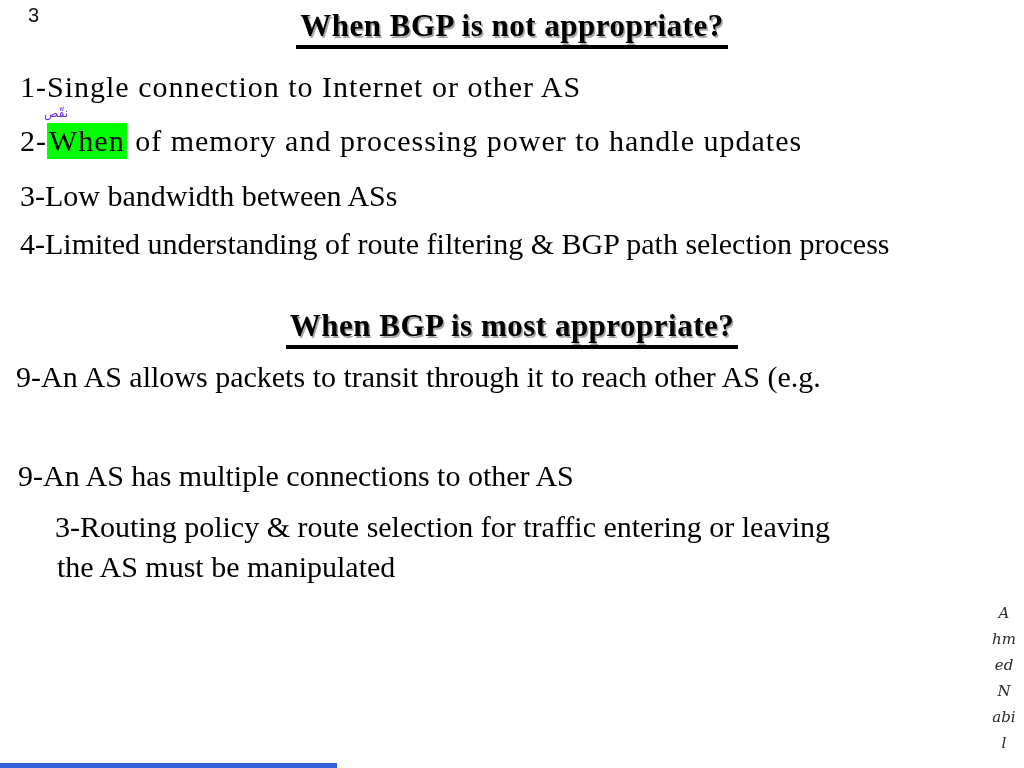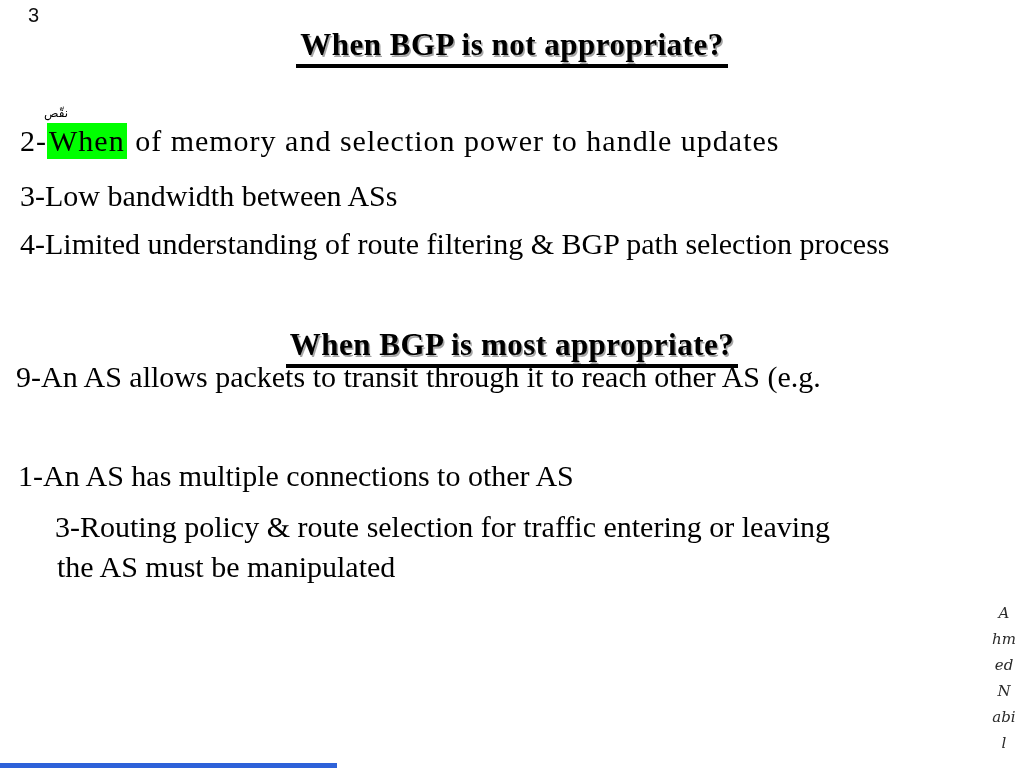--- a/index.html
+++ b/index.html
@@ -12,21 +12,20 @@
     color:#000;
   }
   .page-num{
     position:absolute;left:28px;top:4px;
     font-family:"Liberation Sans","DejaVu Sans",sans-serif;
     font-size:20px;color:#111;
   }
   .title-row{
     position:absolute;left:0;top:0;width:100%;
     text-align:center;
-    margin-top:19px;
   }
   .title-row.t1{top:8px;}
   .title-row.t2{top:308px;}
   .title-text{
     display:inline-block;
     font-size:31px;font-weight:bold;
     letter-spacing:0.5px;
     border-bottom:4px solid #000;
     padding:0 4px 1px 4px;
     text-shadow:1.5px 1.5px 0 rgba(0,0,0,0.35);
@@ -38,21 +37,21 @@
     line-height:1;
   }
   .wide{letter-spacing:1px;}
   .hl{
     background:#00ff00;
     padding:1px 2px 2px 2px;
   }
   .arabic-note{
     position:absolute;left:44px;top:107px;
     font-size:12px;line-height:1;
-    color:#000000;
+    color:#6d28d9;
     font-family:"DejaVu Sans",sans-serif;
   }
   .signature{
     position:absolute;right:6px;top:600px;
     width:28px;
     text-align:center;
     font-style:italic;
     font-family:"DejaVu Serif","Liberation Serif",serif;
     font-size:15px;line-height:26px;
     color:#2a2a2a;
@@ -67,38 +66,39 @@
 <body>
 
 <div class="slide">
 
   <div class="page-num">3</div>
 
   <div class="title-row t1">
     <span class="title-text">When BGP is not appropriate?</span>
   </div>
 
+  <div class="line wide" style="left:20px;top:72px;">1-Single connection to Internet or other AS</div>
 
   <div class="arabic-note">نقّص</div>
 
   <div class="line wide" style="left:20px;top:126px;">
-    <span>2-</span><span class="hl">When</span><span> of memory and selection power to handle updates</span>
+    <span>2-</span><span class="hl">When</span><span> of memory and processing power to handle updates</span>
   </div>
 
   <div class="line" style="left:20px;top:181px;">3-Low bandwidth between ASs</div>
 
   <div class="line" style="left:20px;top:229px;">4-Limited understanding of route filtering &amp; BGP path selection process</div>
 
   <div class="title-row t2">
     <span class="title-text">When BGP is most appropriate?</span>
   </div>
 
   <div class="line" style="left:16px;top:362px;">9-An AS allows packets to transit through it to reach other AS (e.g.</div>
 
-  <div class="line" style="left:18px;top:461px;">1-An AS has multiple connections to other AS</div>
+  <div class="line" style="left:18px;top:461px;">9-An AS has multiple connections to other AS</div>
 
   <div class="line" style="left:16px;top:512px;margin-left:39px;">3-Routing policy &amp; route selection for traffic entering or leaving</div>
   <div class="line" style="left:57px;top:552px;">the AS must be manipulated</div>
 
   <div class="signature">
     <div>A</div>
     <div>hm</div>
     <div>ed</div>
     <div>N</div>
     <div>abi</div>

